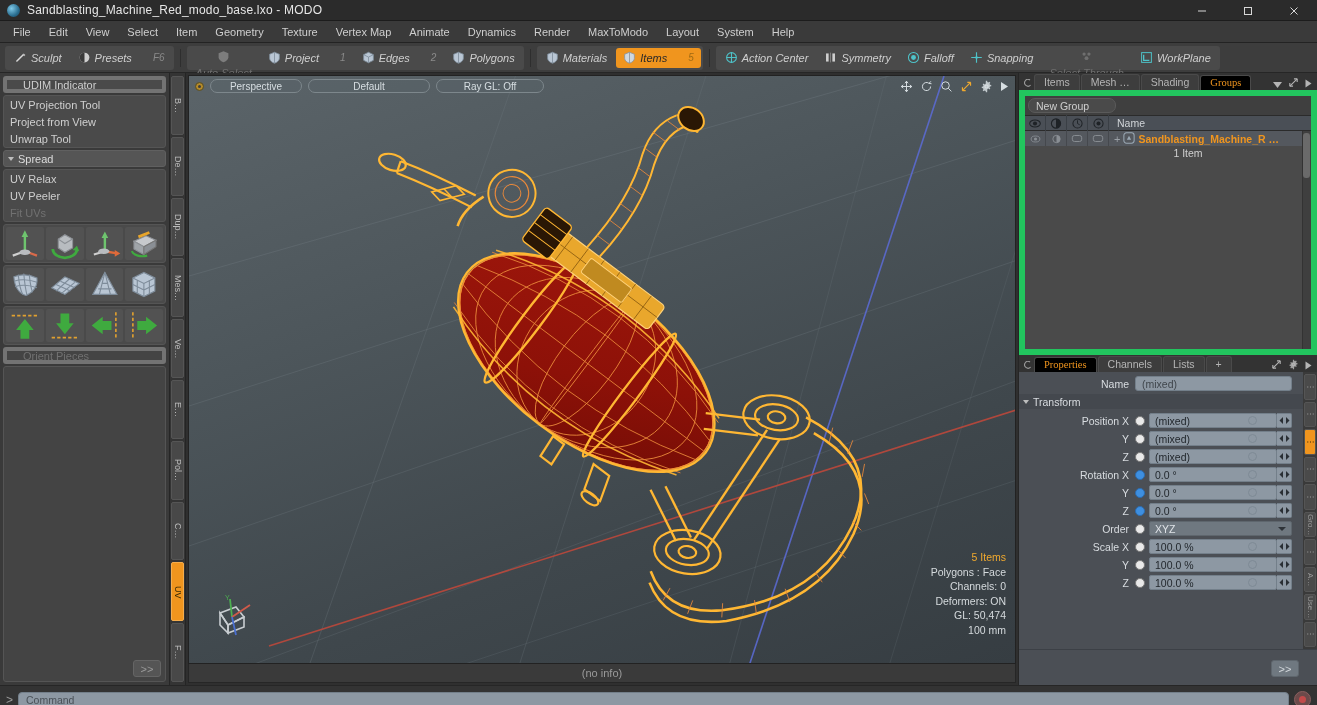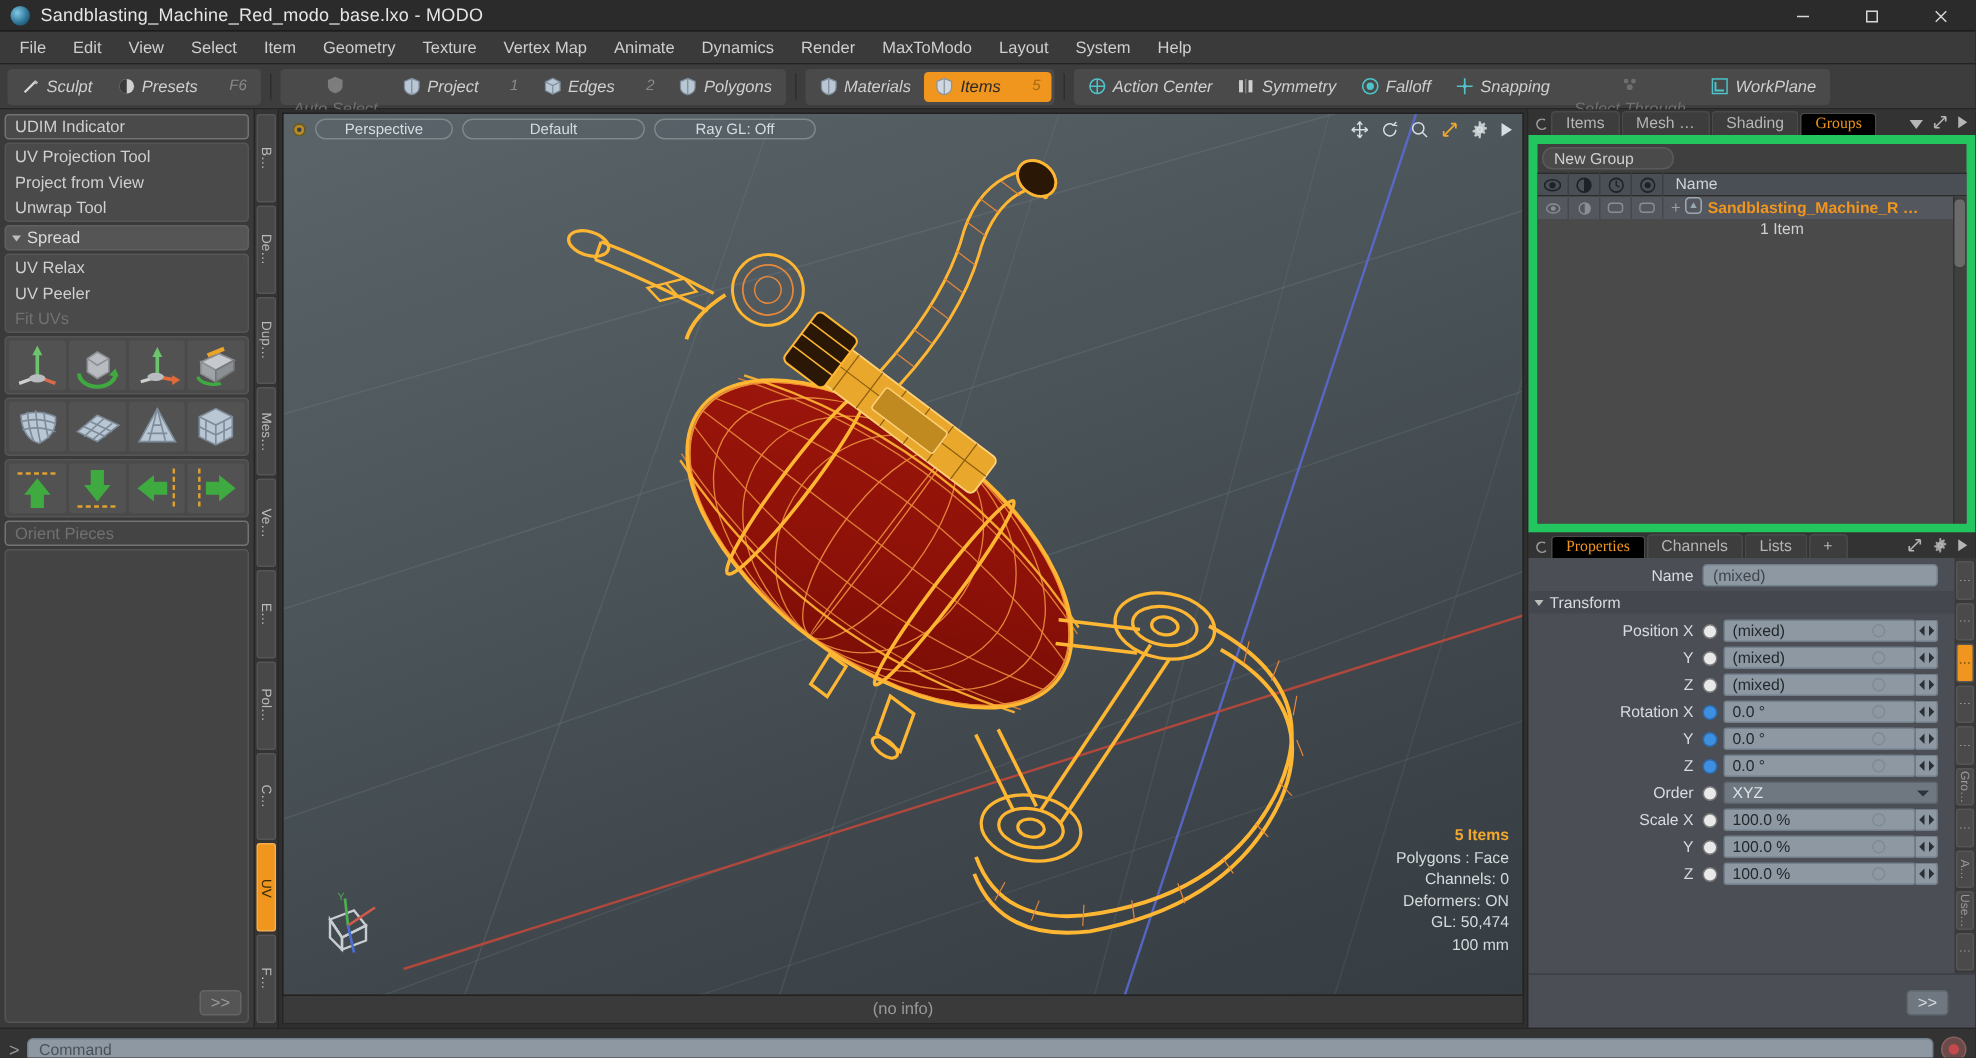--- a/index.html
+++ b/index.html
@@ -45,22 +45,22 @@
   .tb-btn.disabled{ color:#6f6f6f;flex-direction:column; }
   .tb-num{ color:#8a8a8a; font-size:10px; margin-left:17px;}
   .tb-btn.active .tb-num{ color:#a06a12; }
   .ico{ width:13px;height:13px;flex:none;display:inline-block; }
   .sep{ width:1px;height:18px;background:#2e2e2e;margin:0 3px;}
   
   .workspace{ display:flex; height:612px; background:#2f2f2f;}
   
   .leftpane{ width:170px; background:#3a3a3a; padding:3px 3px 0 3px;
     display:flex; flex-direction:column; gap:2px; border-right:1px solid #262626;}
-  .lp-row{ background:#4a4a4a; border:1px solid #737373; border-radius:3px;
-    height:17px; display:flex; align-items:center; padding:0 6px; color:#cfcfcf; font-size:11px;}
+  .lp-row{ background:#4a4a4a; border:4px solid #737373; border-radius:3px;
+    height:17px; display:flex; align-items:center; padding:0 16px; color:#cfcfcf; font-size:11px;}
   .lp-row.dim{ color:#717171; background:#444; }
   .lp-stack{ background:#4a4a4a; border:1px solid #555;border-radius:3px; overflow:hidden;}
   .lp-stack .lp-sub{ height:17px;display:flex;align-items:center;padding:0 6px;color:#cfcfcf;font-size:11px;}
   .lp-sub.dim{ color:#717171; }
   .lp-head{ background:#555; height:17px;display:flex;align-items:center;gap:5px;
     padding:0 5px;border-radius:3px;border:1px solid #606060;color:#dcdcdc;font-size:11px;}
   .tri{ width:0;height:0;border-left:4px solid #bdbdbd;border-top:3px solid transparent;
     border-bottom:3px solid transparent; transform:rotate(90deg); }
   .icongrid{ display:grid; grid-template-columns:repeat(4,1fr); gap:2px; background:#4a4a4a;
     border:1px solid #555; border-radius:3px; padding:2px; }
@@ -88,21 +88,21 @@
      display:flex; align-items:center; gap:6px; padding:0 6px; z-index:5;}
   .vp-dot{ width:9px;height:9px;border-radius:50%;background:#3d3d3d;border:1px solid #6b5a22;
      box-shadow:inset 0 0 0 2px #b58b2a;}
   .vp-pill{ height:14px; border:1px solid #7d878c; border-radius:7px;
      color:#d7dee2; font-size:10px; display:flex;align-items:center;justify-content:center;
      padding:0 10px; background:rgba(90,100,106,.35);}
   .vp-icons{ margin-left:auto; display:flex; align-items:center; gap:7px;}
   .vp-icons svg{display:block}
   .vp-stats{ position:absolute; right:9px; bottom:26px; text-align:right; z-index:5;
      font-size:10.5px; color:#d5dadd; line-height:14.5px;}
-  .vp-stats .hl{ color:#f0a92e;font-weight:bold; }
+  .vp-stats .hl{ color:#f0a92e; }
   .gizmo{ position:absolute; left:17px; bottom:20px; width:58px;height:52px; z-index:5;}
   .statusbar{ height:19px; background:#3a3a3a; border:1px solid #262626; border-top:none;
      display:flex;align-items:center;justify-content:center;color:#9a9a9a;font-size:11px;}
   
   .rightpane{ width:299px; background:#333; display:flex; flex-direction:column;
      border-left:1px solid #262626; }
   .panel-tabs{ height:17px; display:flex; align-items:flex-end; gap:1px;
      background:#333; padding-left:3px; position:relative;}
   .pt-arrow{width:11px;height:15px;display:flex;align-items:center;justify-content:center;color:#9a9a9a;}
   .ptab{ padding:1px 9px 2px 9px; font-size:10.5px; color:#b5b5b5; background:#3d3d3d;

